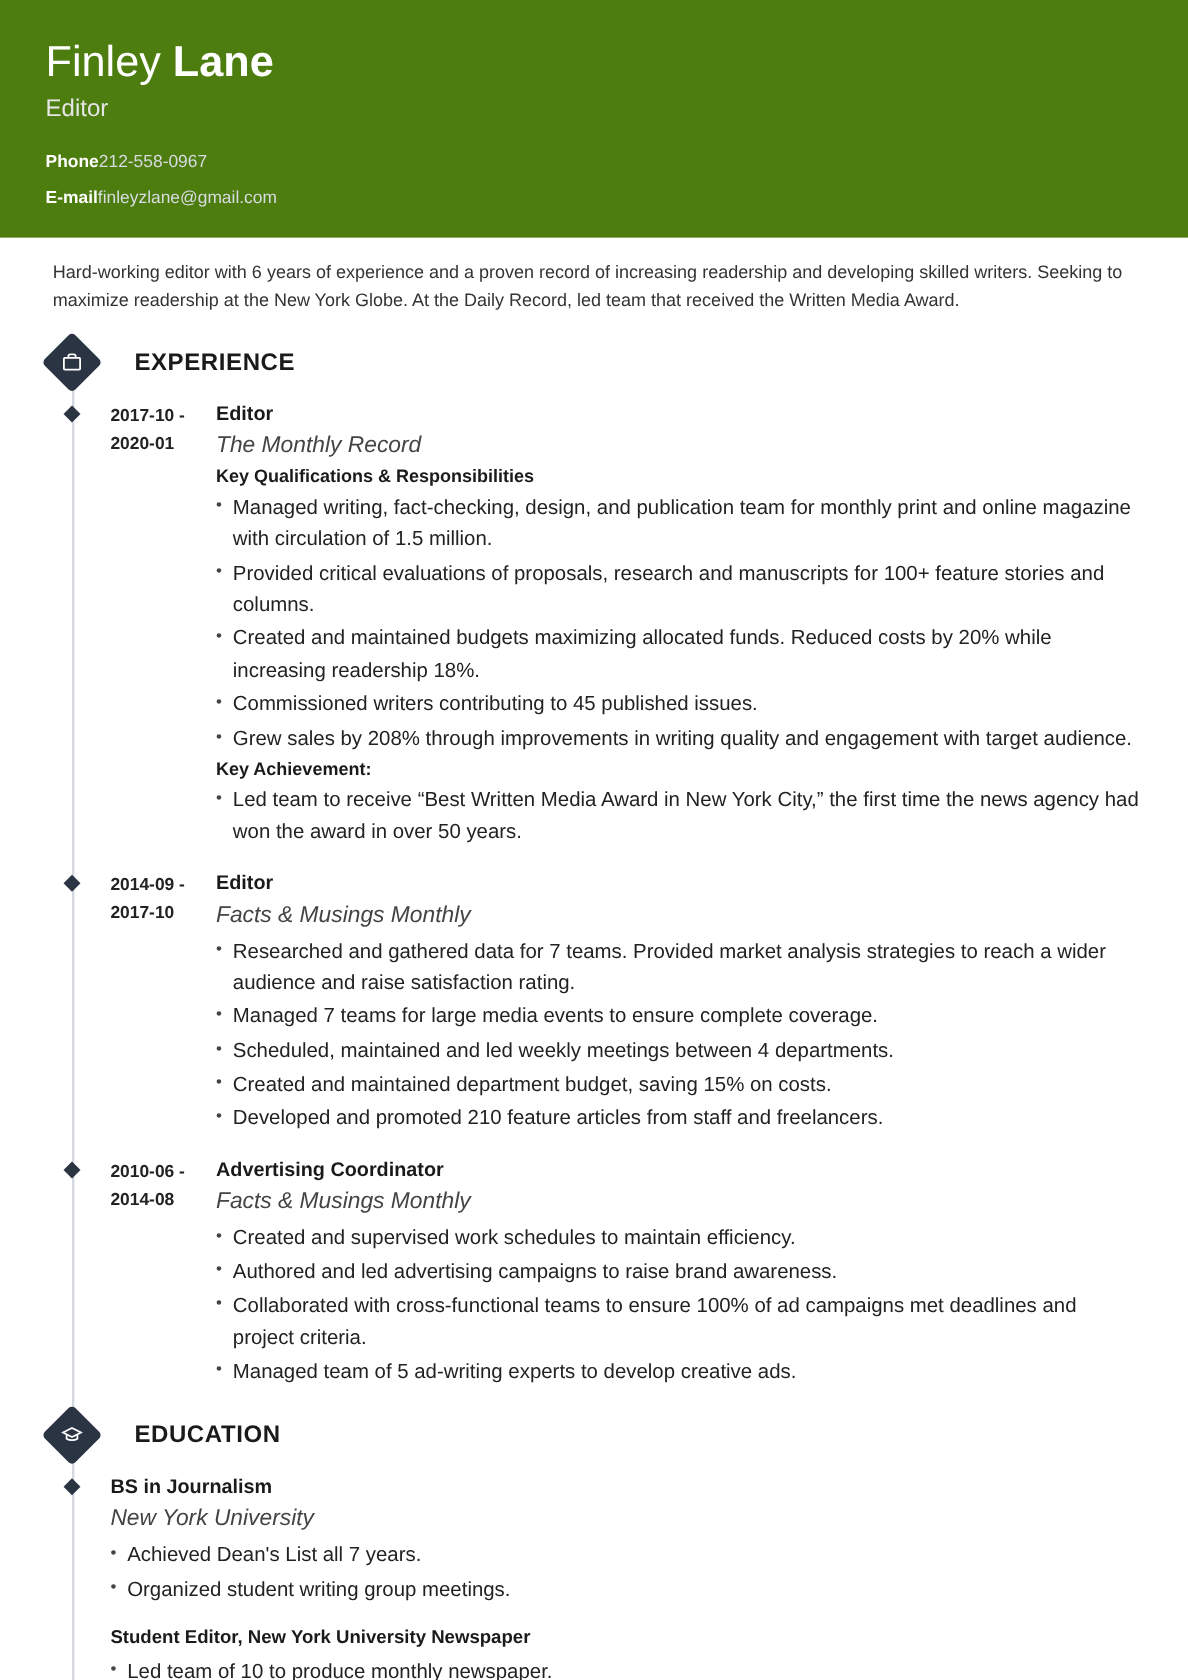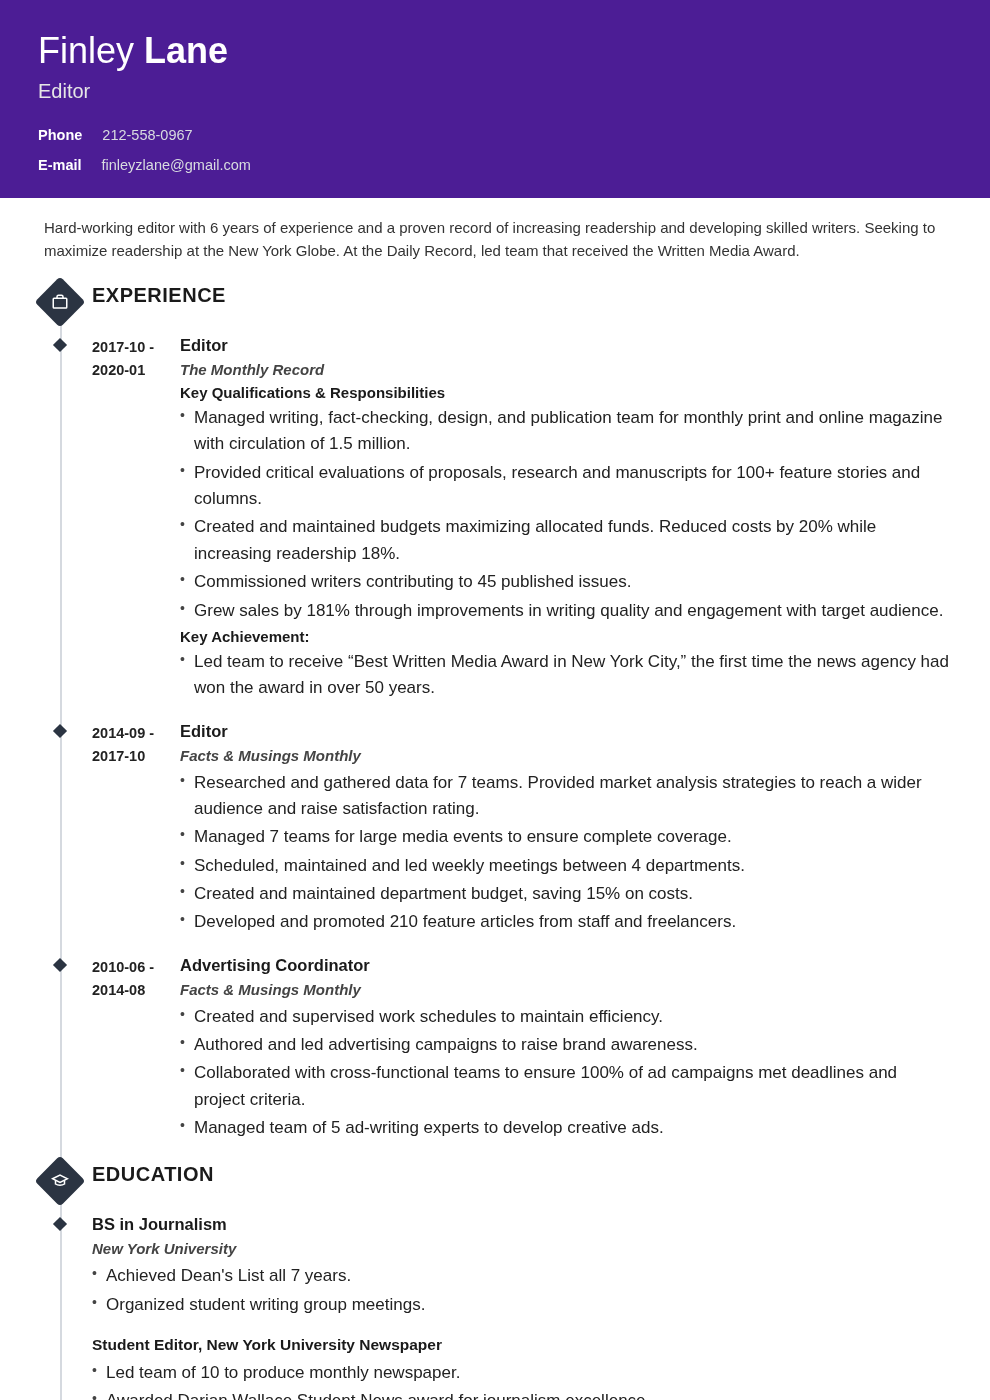--- a/index.html
+++ b/index.html
@@ -3,21 +3,21 @@
 <meta charset="utf-8">
 <style>
   * { box-sizing: border-box; margin: 0; padding: 0; }
   body {
     font-family: Arial, Helvetica, sans-serif;
     background: #fff;
     color: #1a1a1a;
     width: 990px;
   }
   .header {
-    background: #4c1d95;
+    background: #4d7c0f;
     color: #fff;
     padding: 30px 38px 22px 38px;
   }
   .name {
     font-size: 36px;
     font-weight: 400;
     margin-bottom: 8px;
   }
   .name .last { font-weight: 700; }
   .title {
@@ -26,21 +26,21 @@
     margin-bottom: 22px;
     color: #e6e6e6;
   }
   .contacts {
     display: flex;
     gap: 60px;
   }
   .contact-col { flex: 0 0 auto; }
   .contact-row {
     display: flex;
-    gap: 20px;
+    gap: 0;
     font-size: 14.5px;
     line-height: 1.4;
     margin-bottom: 10px;
   }
   .contact-row:last-child { margin-bottom: 0; }
   .contact-label { font-weight: 700; color: #fff; }
   .contact-value { color: #d8dbe0; }
 
   .body {
     position: relative;
@@ -59,24 +59,26 @@
     left: 60px;
     top: 100px;
     bottom: 0;
     width: 2px;
     background: #d5d9df;
   }
 
   .section { position: relative; margin-bottom: 20px; }
   .section-header {
     display: flex;
+    align-items: center;
     margin-left: -50px;
     margin-bottom: 16px;
     position: relative;
     z-index: 2;
+    gap: 20px;
   }
   .section-icon {
     width: 36px;
     height: 36px;
     background: #2b3442;
     transform: rotate(45deg);
     display: flex;
     align-items: center;
     justify-content: center;
     margin-right: 14px;
@@ -115,24 +117,23 @@
     line-height: 1.6;
   }
   .entry-body { flex: 1; }
   .entry-title {
     font-size: 16.5px;
     font-weight: 700;
     margin-bottom: 6px;
   }
   .entry-company {
     font-style: italic;
-    font-size: 15px;
+    font-size: 19px;
     color: #444;
     margin-bottom: 6px;
-    font-weight: bold;
   }
   .entry-subhead {
     font-weight: 700;
     font-size: 15px;
     margin-top: 4px;
     margin-bottom: 4px;
   }
   ul.bullets {
     list-style: none;
     padding-left: 0;
@@ -203,21 +204,21 @@
           </div>
           <div class="entry-body">
             <div class="entry-title">Editor</div>
             <div class="entry-company">The Monthly Record</div>
             <div class="entry-subhead">Key Qualifications &amp; Responsibilities</div>
             <ul class="bullets">
               <li>Managed writing, fact-checking, design, and publication team for monthly print and online magazine with circulation of 1.5 million.</li>
               <li>Provided critical evaluations of proposals, research and manuscripts for 100+ feature stories and columns.</li>
               <li>Created and maintained budgets maximizing allocated funds. Reduced costs by 20% while increasing readership 18%.</li>
               <li>Commissioned writers contributing to 45 published issues.</li>
-              <li>Grew sales by 181% through improvements in writing quality and engagement with target audience.</li>
+              <li>Grew sales by 208% through improvements in writing quality and engagement with target audience.</li>
             </ul>
             <div class="entry-subhead">Key Achievement:</div>
             <ul class="bullets">
               <li>Led team to receive “Best Written Media Award in New York City,” the first time the news agency had won the award in over 50 years.</li>
             </ul>
           </div>
         </div>
         <div class="entry">
           <div class="entry-marker"></div>
           <div class="entry-dates">

